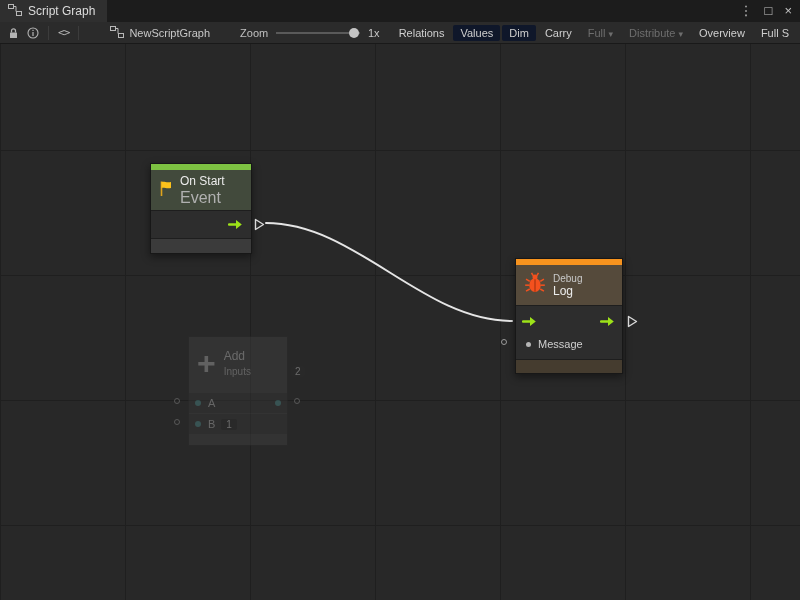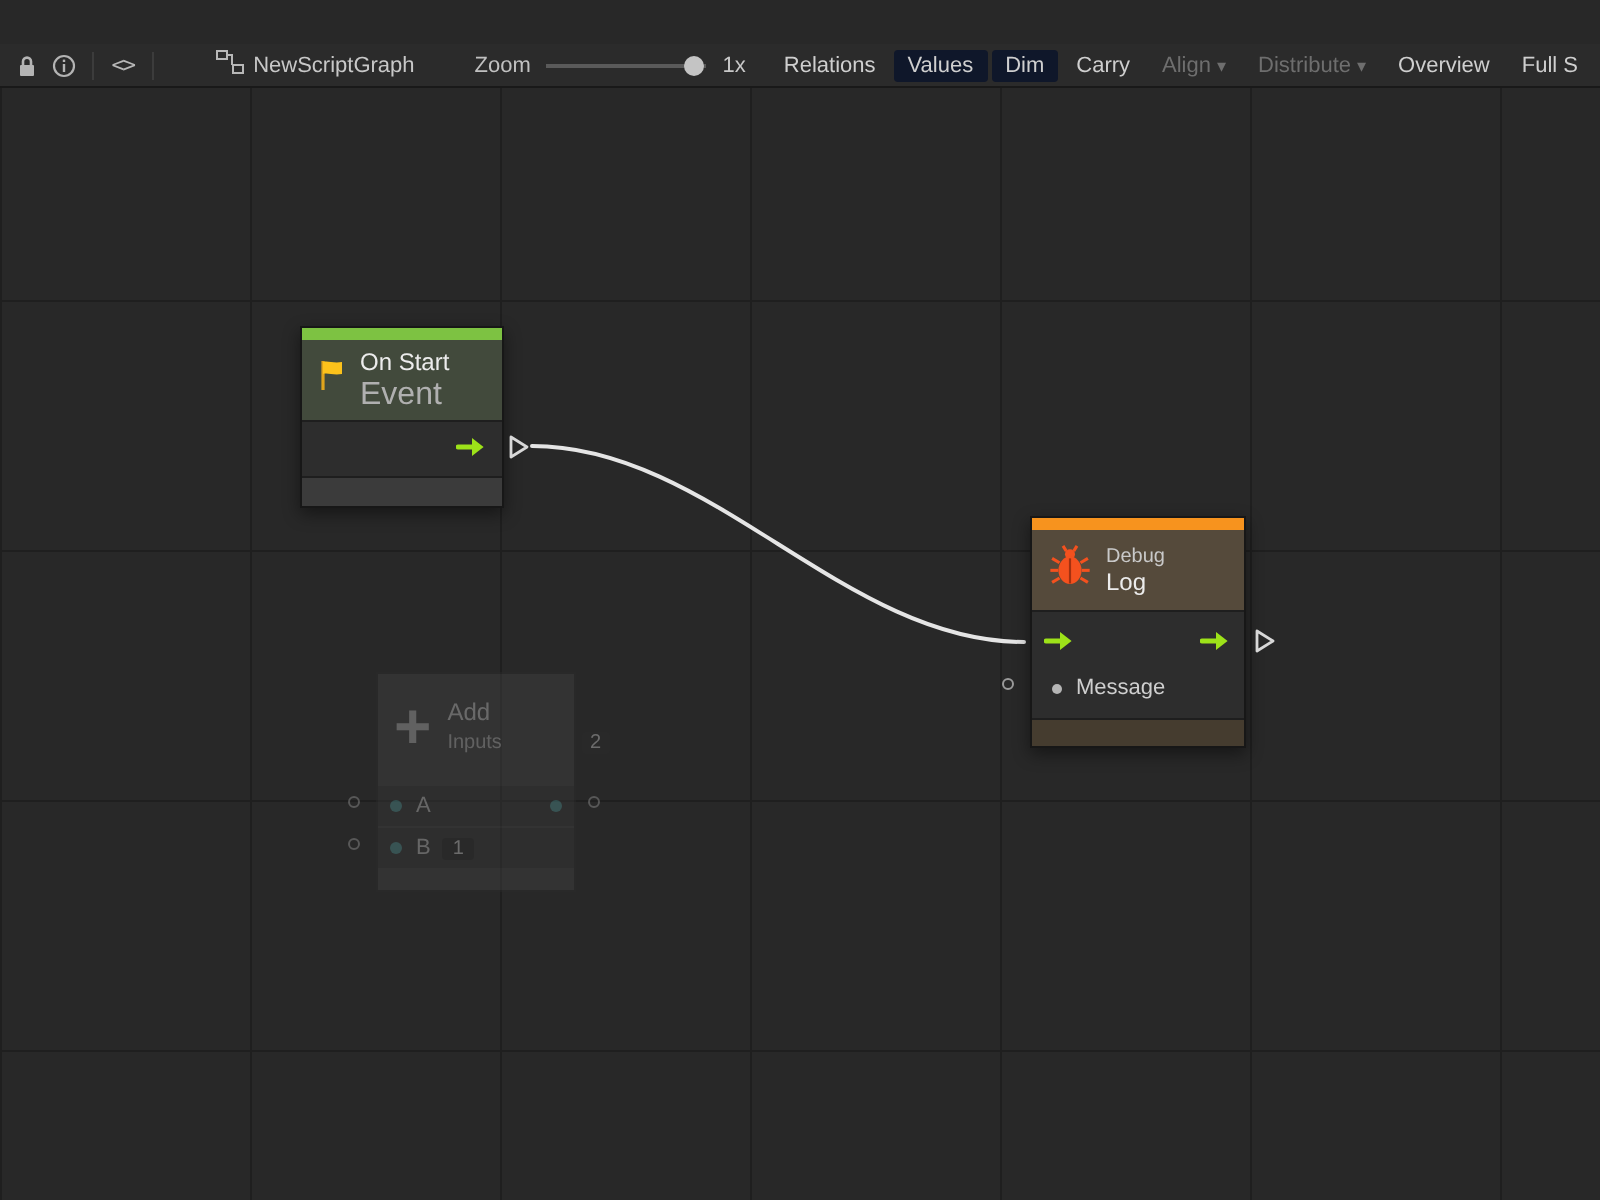--- a/index.html
+++ b/index.html
@@ -82,20 +82,37 @@
   .g-dot { width:6px; height:6px; border-radius:50%; background:#4e8f8f; flex-shrink:0; }
   .g-label { font-size:11px; color:#bdbdbd; margin-left:7px; }
   .g-field { background:#2b2b2b; border-radius:2px; padding:0 5px; font-size:10px; color:#c8c8c8; margin-left:6px; }
   .g-right-dot { margin-left:auto; }
 </style>
 </head>
 <body>
 
 <div class="window">
 
+  <div class="titlebar">
+    <div class="tab">
+      <span>
+        <svg width="14" height="12" viewBox="0 0 14 12">
+            <rect x="0.5" y="0.5" width="5" height="4" fill="none" stroke="#b8b8b8"></rect>
+            <rect x="8.5" y="7.5" width="5" height="4" fill="none" stroke="#b8b8b8"></rect>
+            <path d="M5.5 2.5 H8 V7.5" fill="none" stroke="#b8b8b8"></path>
+          </svg>
+      </span>
+      <span>Script Graph</span>
+    </div>
+    <div class="titlebar-right">
+      <span class="tb-glyph">⋮</span>
+      <span class="tb-glyph">□</span>
+      <span class="tb-glyph">×</span>
+    </div>
+  </div>
 
   <div class="toolbar">
     <span class="icon-btn">
       <svg width="11" height="12" viewBox="0 0 11 12">
           <rect x="2" y="5.5" width="7" height="5.5" rx="0.5" fill="#b4b4b4"></rect>
           <path d="M3.5 5.5 V3.8 a2 2 0 0 1 4 0 V5.5" fill="none" stroke="#b4b4b4" stroke-width="1.3"></path>
         </svg>
     </span>
     <span class="icon-btn">
       <svg width="12" height="12" viewBox="0 0 12 12">
@@ -124,21 +141,21 @@
     <span class="zoom-label">Zoom</span>
     <span class="zoom-track">
       <span class="zoom-knob"></span>
     </span>
     <span>1x</span>
 
     <span class="tbtn" style="margin-left:12px">Relations</span>
     <span class="tbtn active">Values</span>
     <span class="tbtn active">Dim</span>
     <span class="tbtn">Carry</span>
-    <span class="tbtn disabled"><span>Align</span><span class="dd-arrow">▾</span></span>
+    <span class="tbtn disabled"><span>Full</span><span class="dd-arrow">▾</span></span>
     <span class="tbtn disabled"><span>Distribute</span><span class="dd-arrow">▾</span></span>
     <span class="tbtn">Overview</span>
     <span class="tbtn">Full S</span>
   </div>
 
   <div class="canvas">
 
     <svg class="wires">
       <path d="M266,179 C356,179 422,277 512,277" fill="none" stroke="#e5e5e5" stroke-width="2" stroke-linecap="round"></path>
     </svg>

